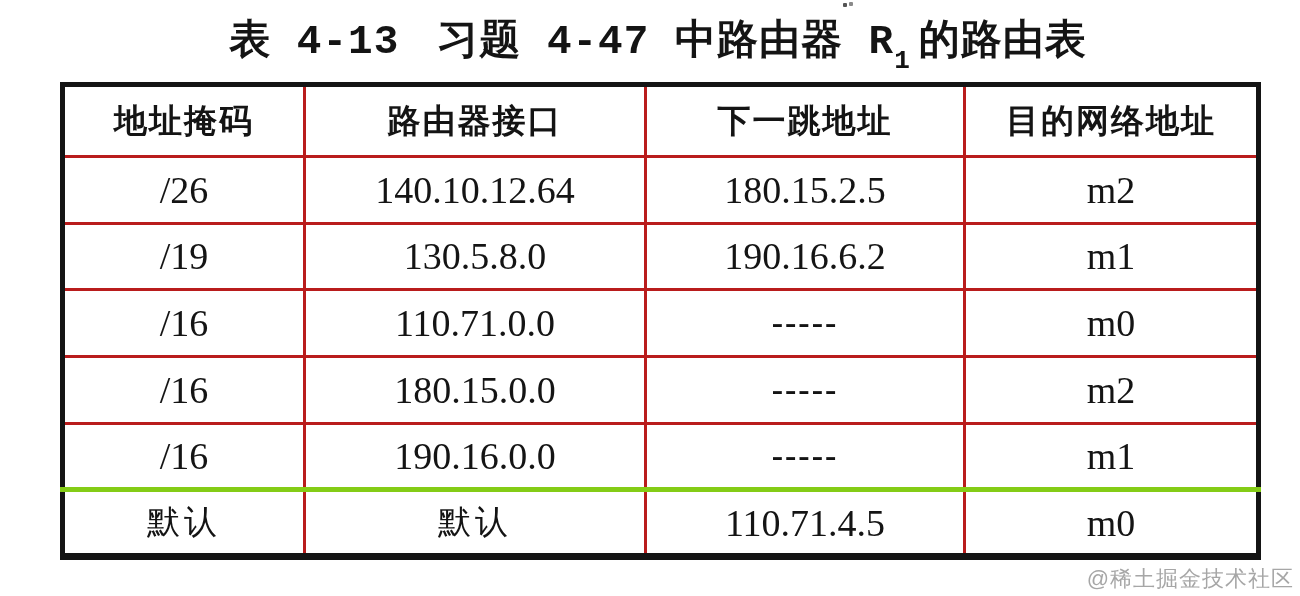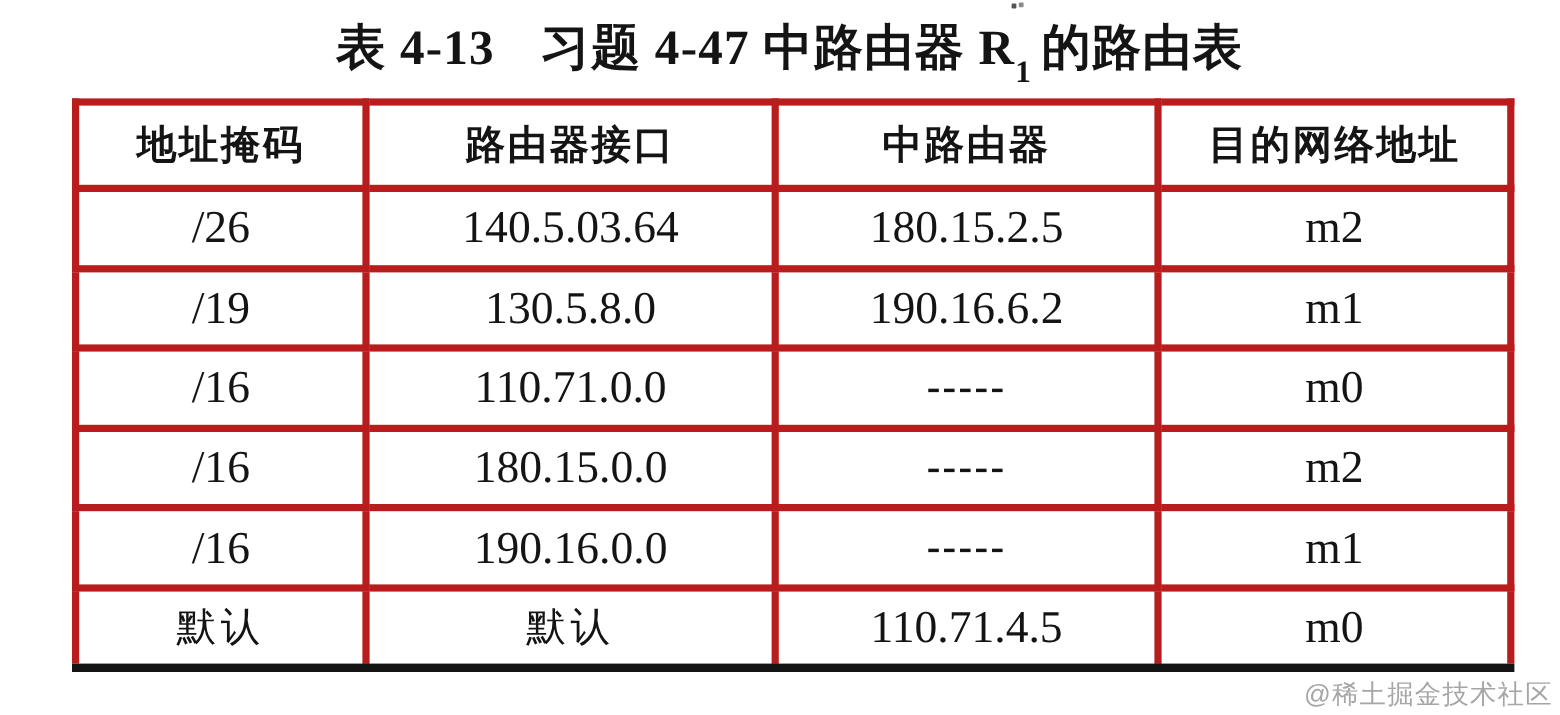--- a/index.html
+++ b/index.html
@@ -19,21 +19,21 @@
   
   .caption {
     position: absolute;
     left: 60px;
     top: 8px;
     width: 1196px;
     height: 62px;
     display: flex;
     align-items: center;
     justify-content: center;
-    font-family: Liberation Serif, serif;
+    font-family: Liberation Mono, monospace;
     font-weight: bold;
     font-size: 41px;
     letter-spacing: 1px;
     white-space: nowrap;
   }
   .caption .table-label {
     margin-right: 38px;
   }
   .caption sub {
     font-size: 26px;
@@ -72,21 +72,21 @@
     width: 1196px;
     height: 478px;
     border-collapse: collapse;
     table-layout: fixed;
     background: #ffffff;
     border: 5px solid #141414;
     border-bottom-width: 7px;
   }
   table.routing th,
   table.routing td {
-    border: 6px solid #b91c1c;
+    border: 3px solid #b91c1c;
     text-align: center;
     vertical-align: middle;
     padding: 0;
     overflow: hidden;
   }
   table.routing thead tr { height: 72px; }
   table.routing tbody tr { height: 57px; }
   table.routing th {
     font-family: "Liberation Sans", sans-serif;
     font-weight: bold;
@@ -102,21 +102,21 @@
     font-family: "Liberation Serif", serif;
     font-weight: normal;
     letter-spacing: 4px;
   }
   table.routing td.dash {
     font-weight: bold;
     font-size: 34px;
     letter-spacing: 2px;
   }
   table.routing tr.default-row td {
-    border-top: 5px solid #1d4ed8;
+    border-top: 5px solid #84cc16;
   }
 
   
   .watermark {
     position: absolute;
     right: 6px;
     bottom: 2px;
     font-family: "Liberation Sans", sans-serif;
     font-size: 22px;
     color: rgba(150, 150, 150, 0.85);
@@ -143,28 +143,28 @@
     <colgroup>
       <col style="width:242px">
       <col style="width:341px">
       <col style="width:319px">
       <col style="width:294px">
     </colgroup>
     <thead>
       <tr>
         <th>地址掩码</th>
         <th>路由器接口</th>
-        <th>中路由器</th>
+        <th>下一跳地址</th>
         <th>目的网络地址</th>
       </tr>
     </thead>
     <tbody>
       <tr>
         <td>/26</td>
-        <td>140.5.03.64</td>
+        <td>140.10.12.64</td>
         <td>180.15.2.5</td>
         <td>m2</td>
       </tr>
       <tr>
         <td>/19</td>
         <td>130.5.8.0</td>
         <td>190.16.6.2</td>
         <td>m1</td>
       </tr>
       <tr>

